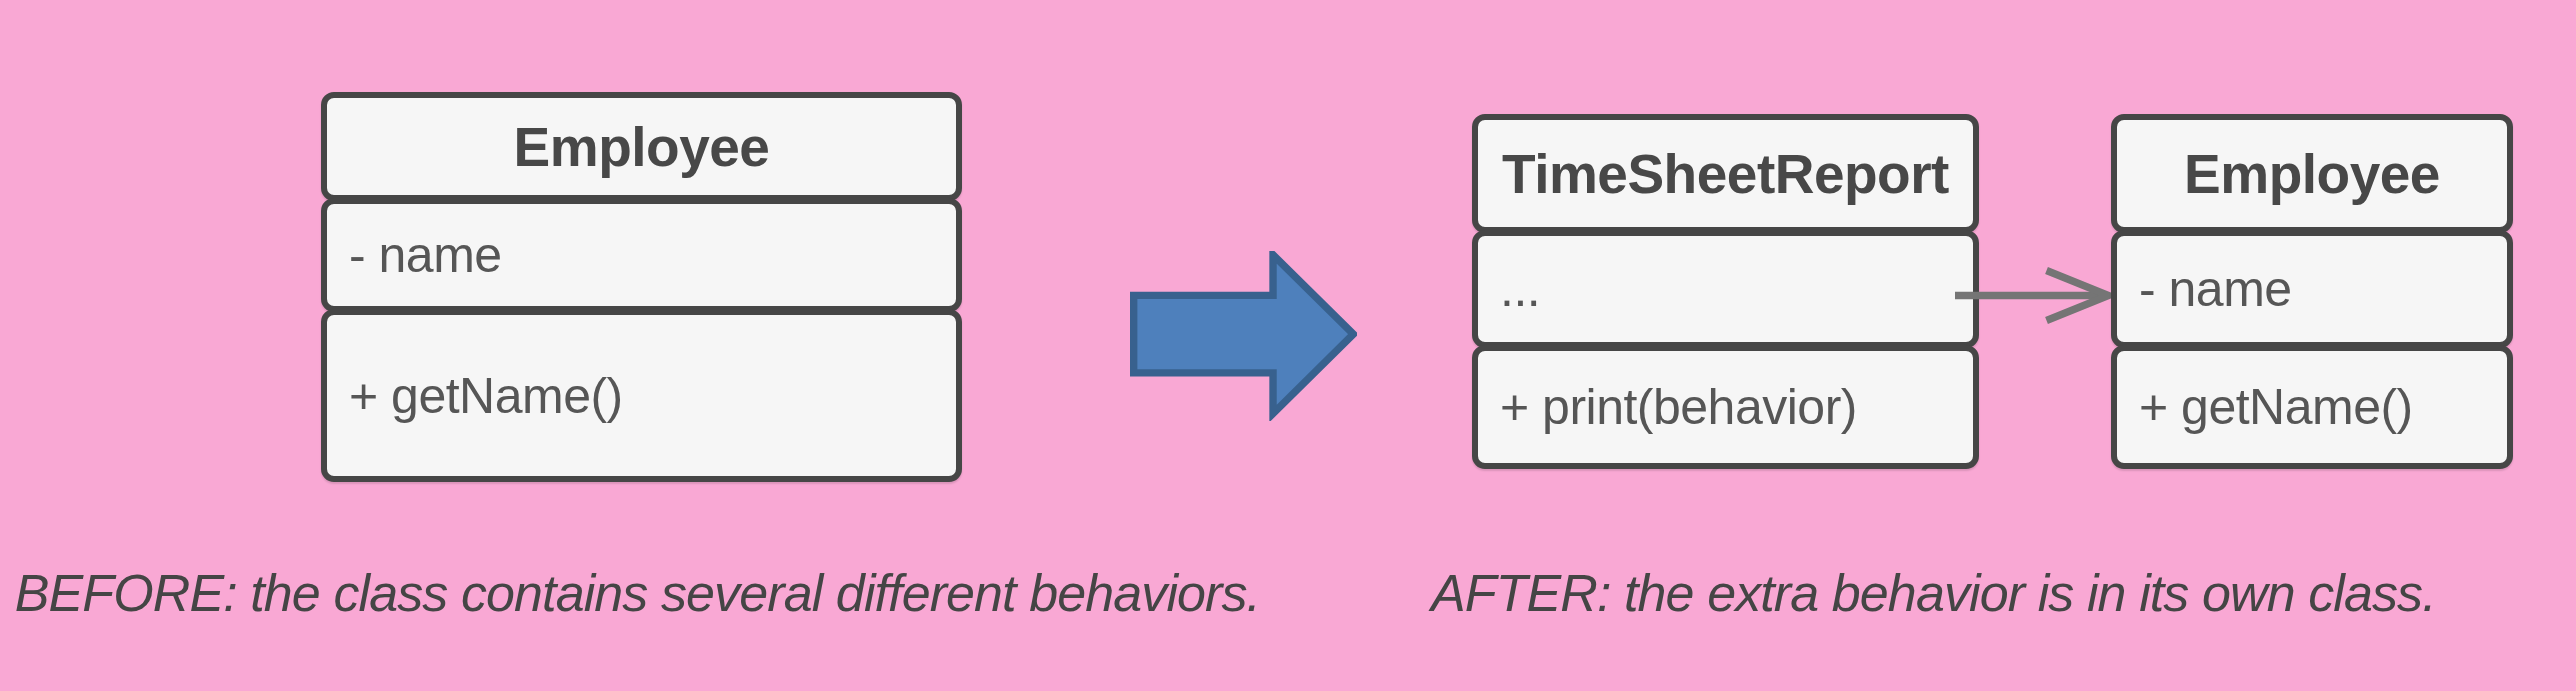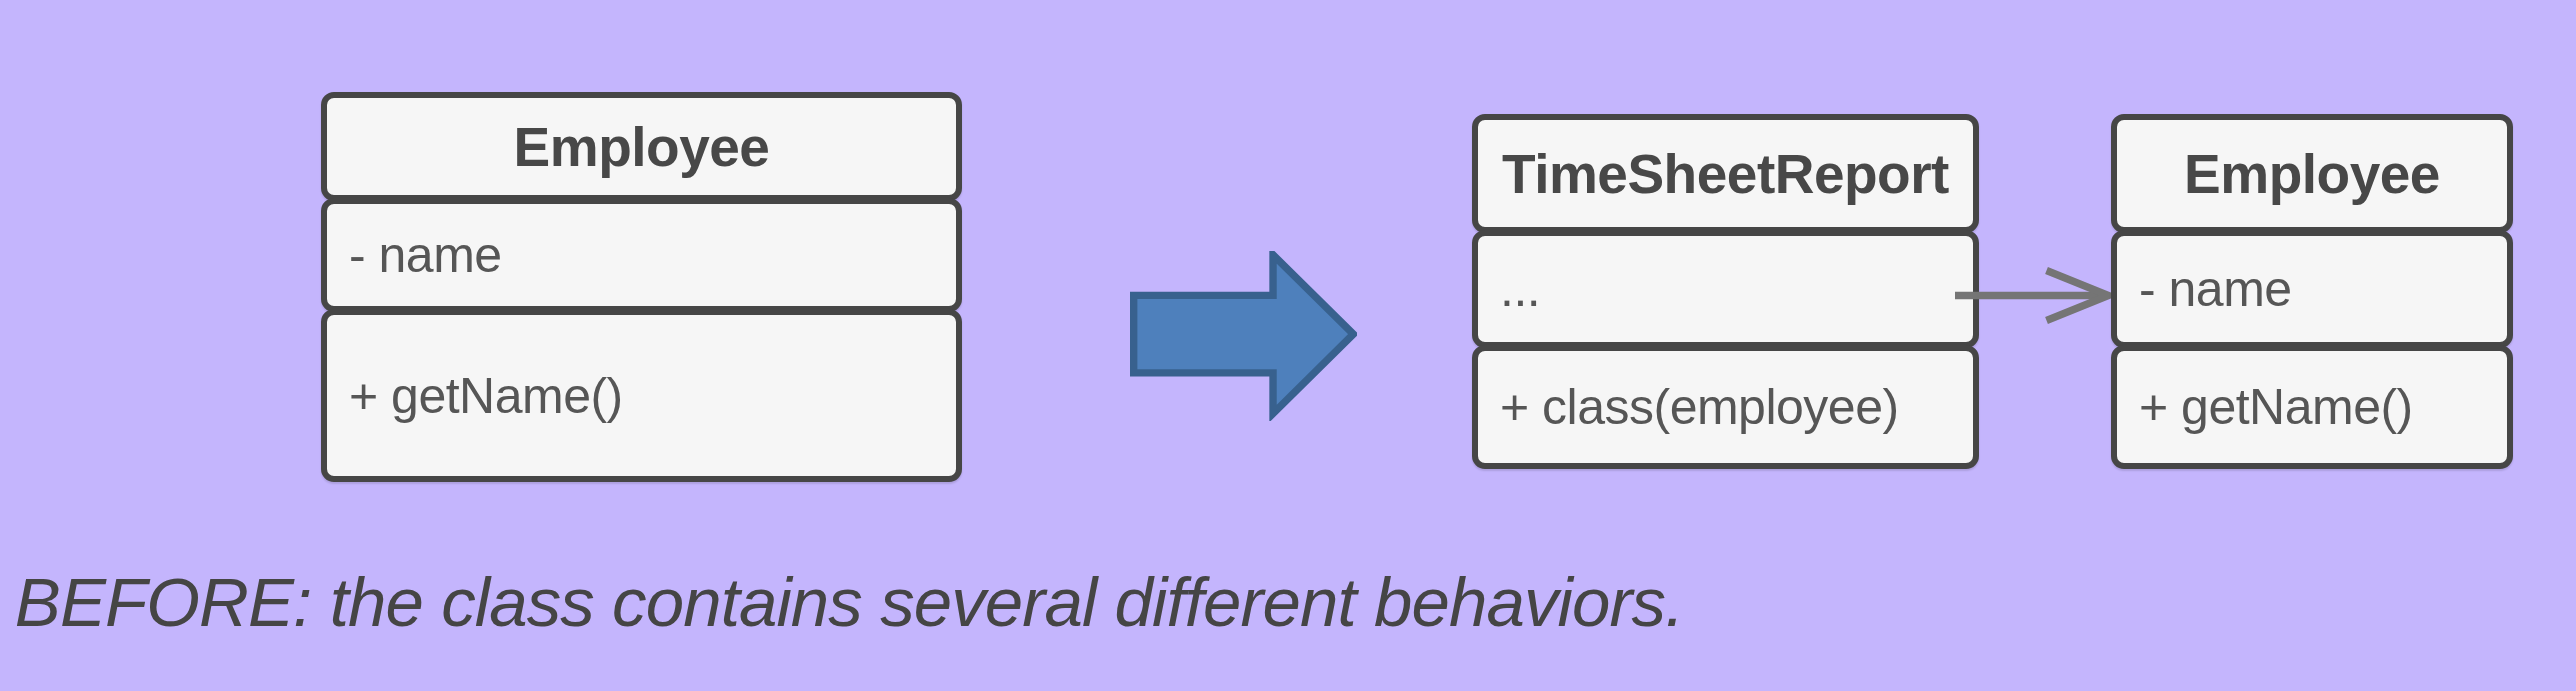--- a/index.html
+++ b/index.html
@@ -1,20 +1,20 @@
 <!DOCTYPE html>
 <html style="font-size:14.8px"><head>
 <meta charset="utf-8">
 <style>
   html, body { margin: 0; padding: 0; background: #ffffff; }
   .canvas {
     position: relative;
     width: 2576px;
     height: 691px;
-    background: #c4b5fd;
+    background: #f9a8d4;
     font-family: "Liberation Sans", "DejaVu Sans", sans-serif;
     overflow: hidden;
   }
   .class-box { position: absolute; }
   .compartment {
     box-sizing: border-box;
     border: 6.5px solid #464646;
     border-radius: 13px;
     background: #f6f6f6;
     display: flex;
@@ -35,21 +35,21 @@
     justify-content: center;
     font-size: 50px;
     color: #565656;
     letter-spacing: -0.5px;
     padding-left: 22px;
     line-height: 1.32;
   }
   .caption {
     position: absolute;
     font-style: italic;
-    font-size: 69px;
+    font-size: 52px;
     letter-spacing: -0.9px;
     color: #454545;
     white-space: nowrap;
   }
   .arrow-svg { position: absolute; }
 </style>
 </head>
 <body>
 
 <div class="canvas">
@@ -71,21 +71,21 @@
   </svg>
 
   <div class="class-box" style="left:1452px; top:114px; width:507px;padding-left:20px;">
     <div class="compartment title-cell" style="height:119px;">
       <span>TimeSheetReport</span>
     </div>
     <div class="compartment member-cell" style="height:118px;">
       <span>...</span>
     </div>
     <div class="compartment member-cell" style="height:124px;">
-      <span>+ class(employee)</span>
+      <span>+ print(behavior)</span>
     </div>
   </div>
 
   <svg class="arrow-svg" style="left:1955px; top:263px;" width="159" height="65" viewBox="0 0 172 70">
     <line x1="0" y1="35" x2="160" y2="35" stroke="#757575" stroke-width="8"></line>
     <polyline points="99,8 166,35 99,62" fill="none" stroke="#757575" stroke-width="8"></polyline>
   </svg>
 
   <div class="class-box" style="left:2111px; top:114px; width:402px;">
     <div class="compartment title-cell" style="height:119px;">
@@ -93,15 +93,16 @@
     </div>
     <div class="compartment member-cell" style="height:118px;">
       <span>- name</span>
     </div>
     <div class="compartment member-cell" style="height:124px;">
       <span>+ getName()</span>
     </div>
   </div>
 
   <div class="caption" style="left:14.8px; top:563px;">BEFORE: the class contains several different behaviors.</div>
+  <div class="caption" style="left:1431px; top:563px;">AFTER: the extra behavior is in its own class.</div>
 
 </div>
 
 
 </body></html>

